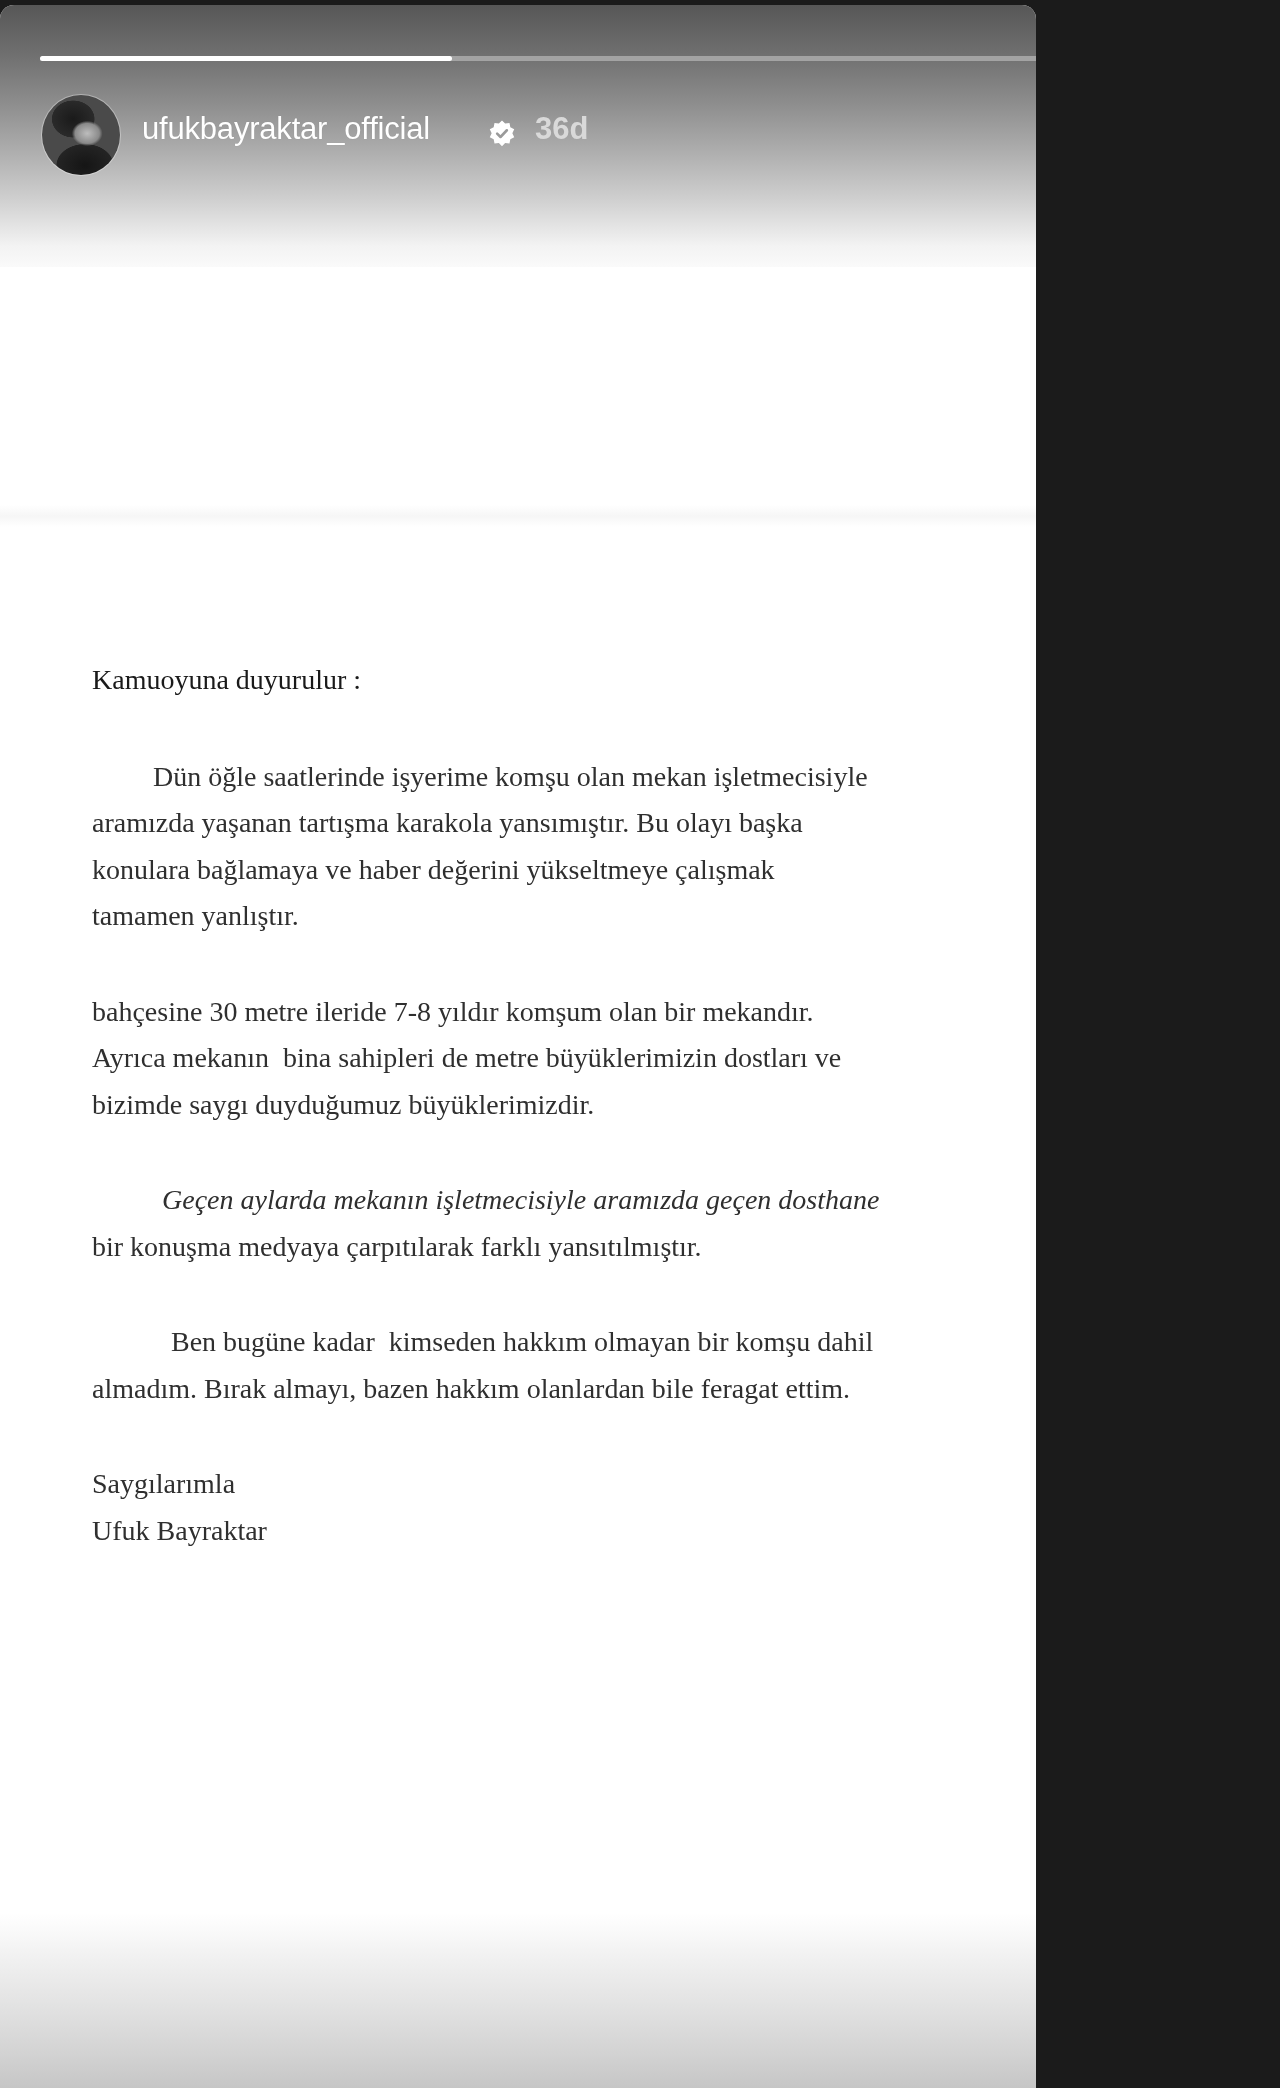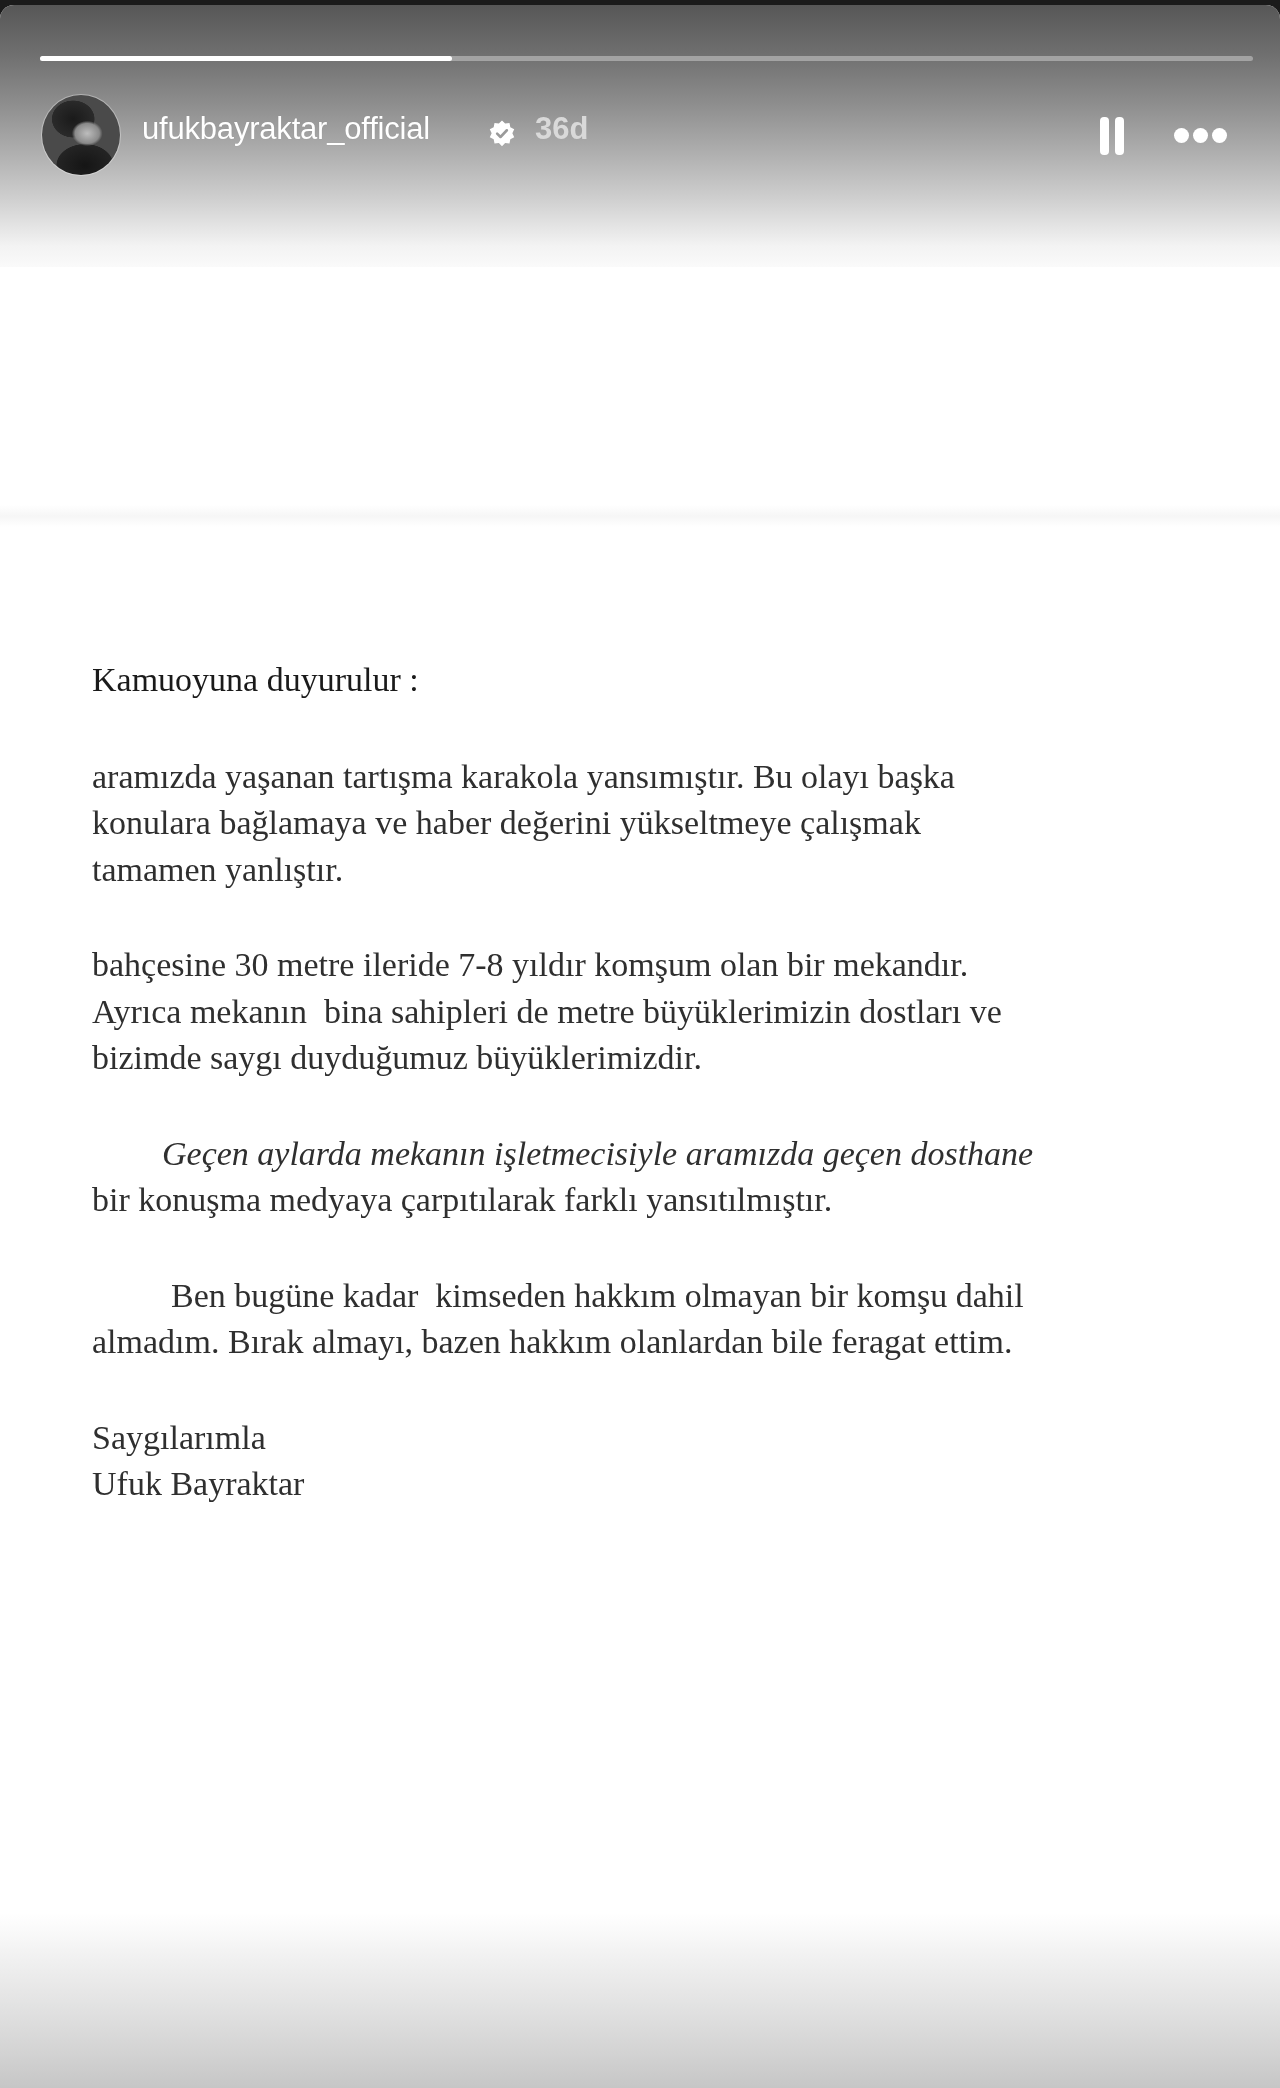--- a/index.html
+++ b/index.html
@@ -3,21 +3,21 @@
 <meta charset="utf-8">
 <style>
   html, body { margin: 0; padding: 0; }
   body {
     width: 1280px; height: 2088px; overflow: hidden;
     background: #1b1b1b;
     font-family: "Liberation Sans", sans-serif;
     position: relative;
   }
   .story {
-    position: absolute; left: 0; top: 5px; width: 1280px; height: 2083px;
+    position: absolute; left: 0; top: 5px; width: 1036px; height: 2083px;
     background: #ffffff;
     border-radius: 14px 14px 0 0;
     overflow: hidden;
   }
   .top-shade {
     position: absolute; left: 0; top: 0; width: 100%; height: 262px;
     background: linear-gradient(to bottom, #575757 0%, #6e6e6e 18%, #8e8e8e 38%, #acacac 55%, #cfcfcf 74%, #f3f3f3 92%, #fafafa 100%);
   }
   .faint-band {
     position: absolute; left: 0; top: 500px; width: 100%; height: 22px;
@@ -74,21 +74,21 @@
   .more-btn span {
     position: absolute; top: 5px; width: 15px; height: 15px; border-radius: 50%; background: #fff;
   }
   .more-btn span.a { left: 4px; }
   .more-btn span.b { left: 23px; }
   .more-btn span.c { left: 42px; }
 
   .doc {
     position: absolute; left: 92px; top: 652px; width: 1120px;
     font-family: "Liberation Serif", serif;
-    font-size: 34px; line-height: 46.5px; color: #2f2f2f;
+    font-size: 28px; line-height: 46.5px; color: #2f2f2f;
   }
   .doc p { margin: 0; }
   .doc .title { color: #1a1a1a; margin-bottom: 50px; }
   .doc .para { margin-bottom: 49px; }
   .doc .line { display: block; white-space: pre; }
   .doc .indent1 { padding-left: 61px; }
   .doc .indent2 { padding-left: 70px; }
   .doc .indent3 { padding-left: 70px; font-style: italic; }
   .doc .indent4 { padding-left: 79px; }
   .doc .sign { margin-top: 8px; }
@@ -122,20 +122,21 @@
       <span class="a"></span>
       <span class="b"></span>
       <span class="c"></span>
     </div>
   </div>
 
   <div class="doc">
     <p class="title">Kamuoyuna duyurulur :</p>
 
     <div class="para">
+      <span class="line indent1">Dün öğle saatlerinde işyerime komşu olan mekan işletmecisiyle</span>
       <span class="line">aramızda yaşanan tartışma karakola yansımıştır. Bu olayı başka</span>
       <span class="line">konulara bağlamaya ve haber değerini yükseltmeye çalışmak</span>
       <span class="line">tamamen yanlıştır.</span>
     </div>
 
     <div class="para">
       <span class="line">bahçesine 30 metre ileride 7-8 yıldır komşum olan bir mekandır.</span>
       <span class="line">Ayrıca mekanın  bina sahipleri de metre büyüklerimizin dostları ve</span>
       <span class="line">bizimde saygı duyduğumuz büyüklerimizdir.</span>
     </div>

